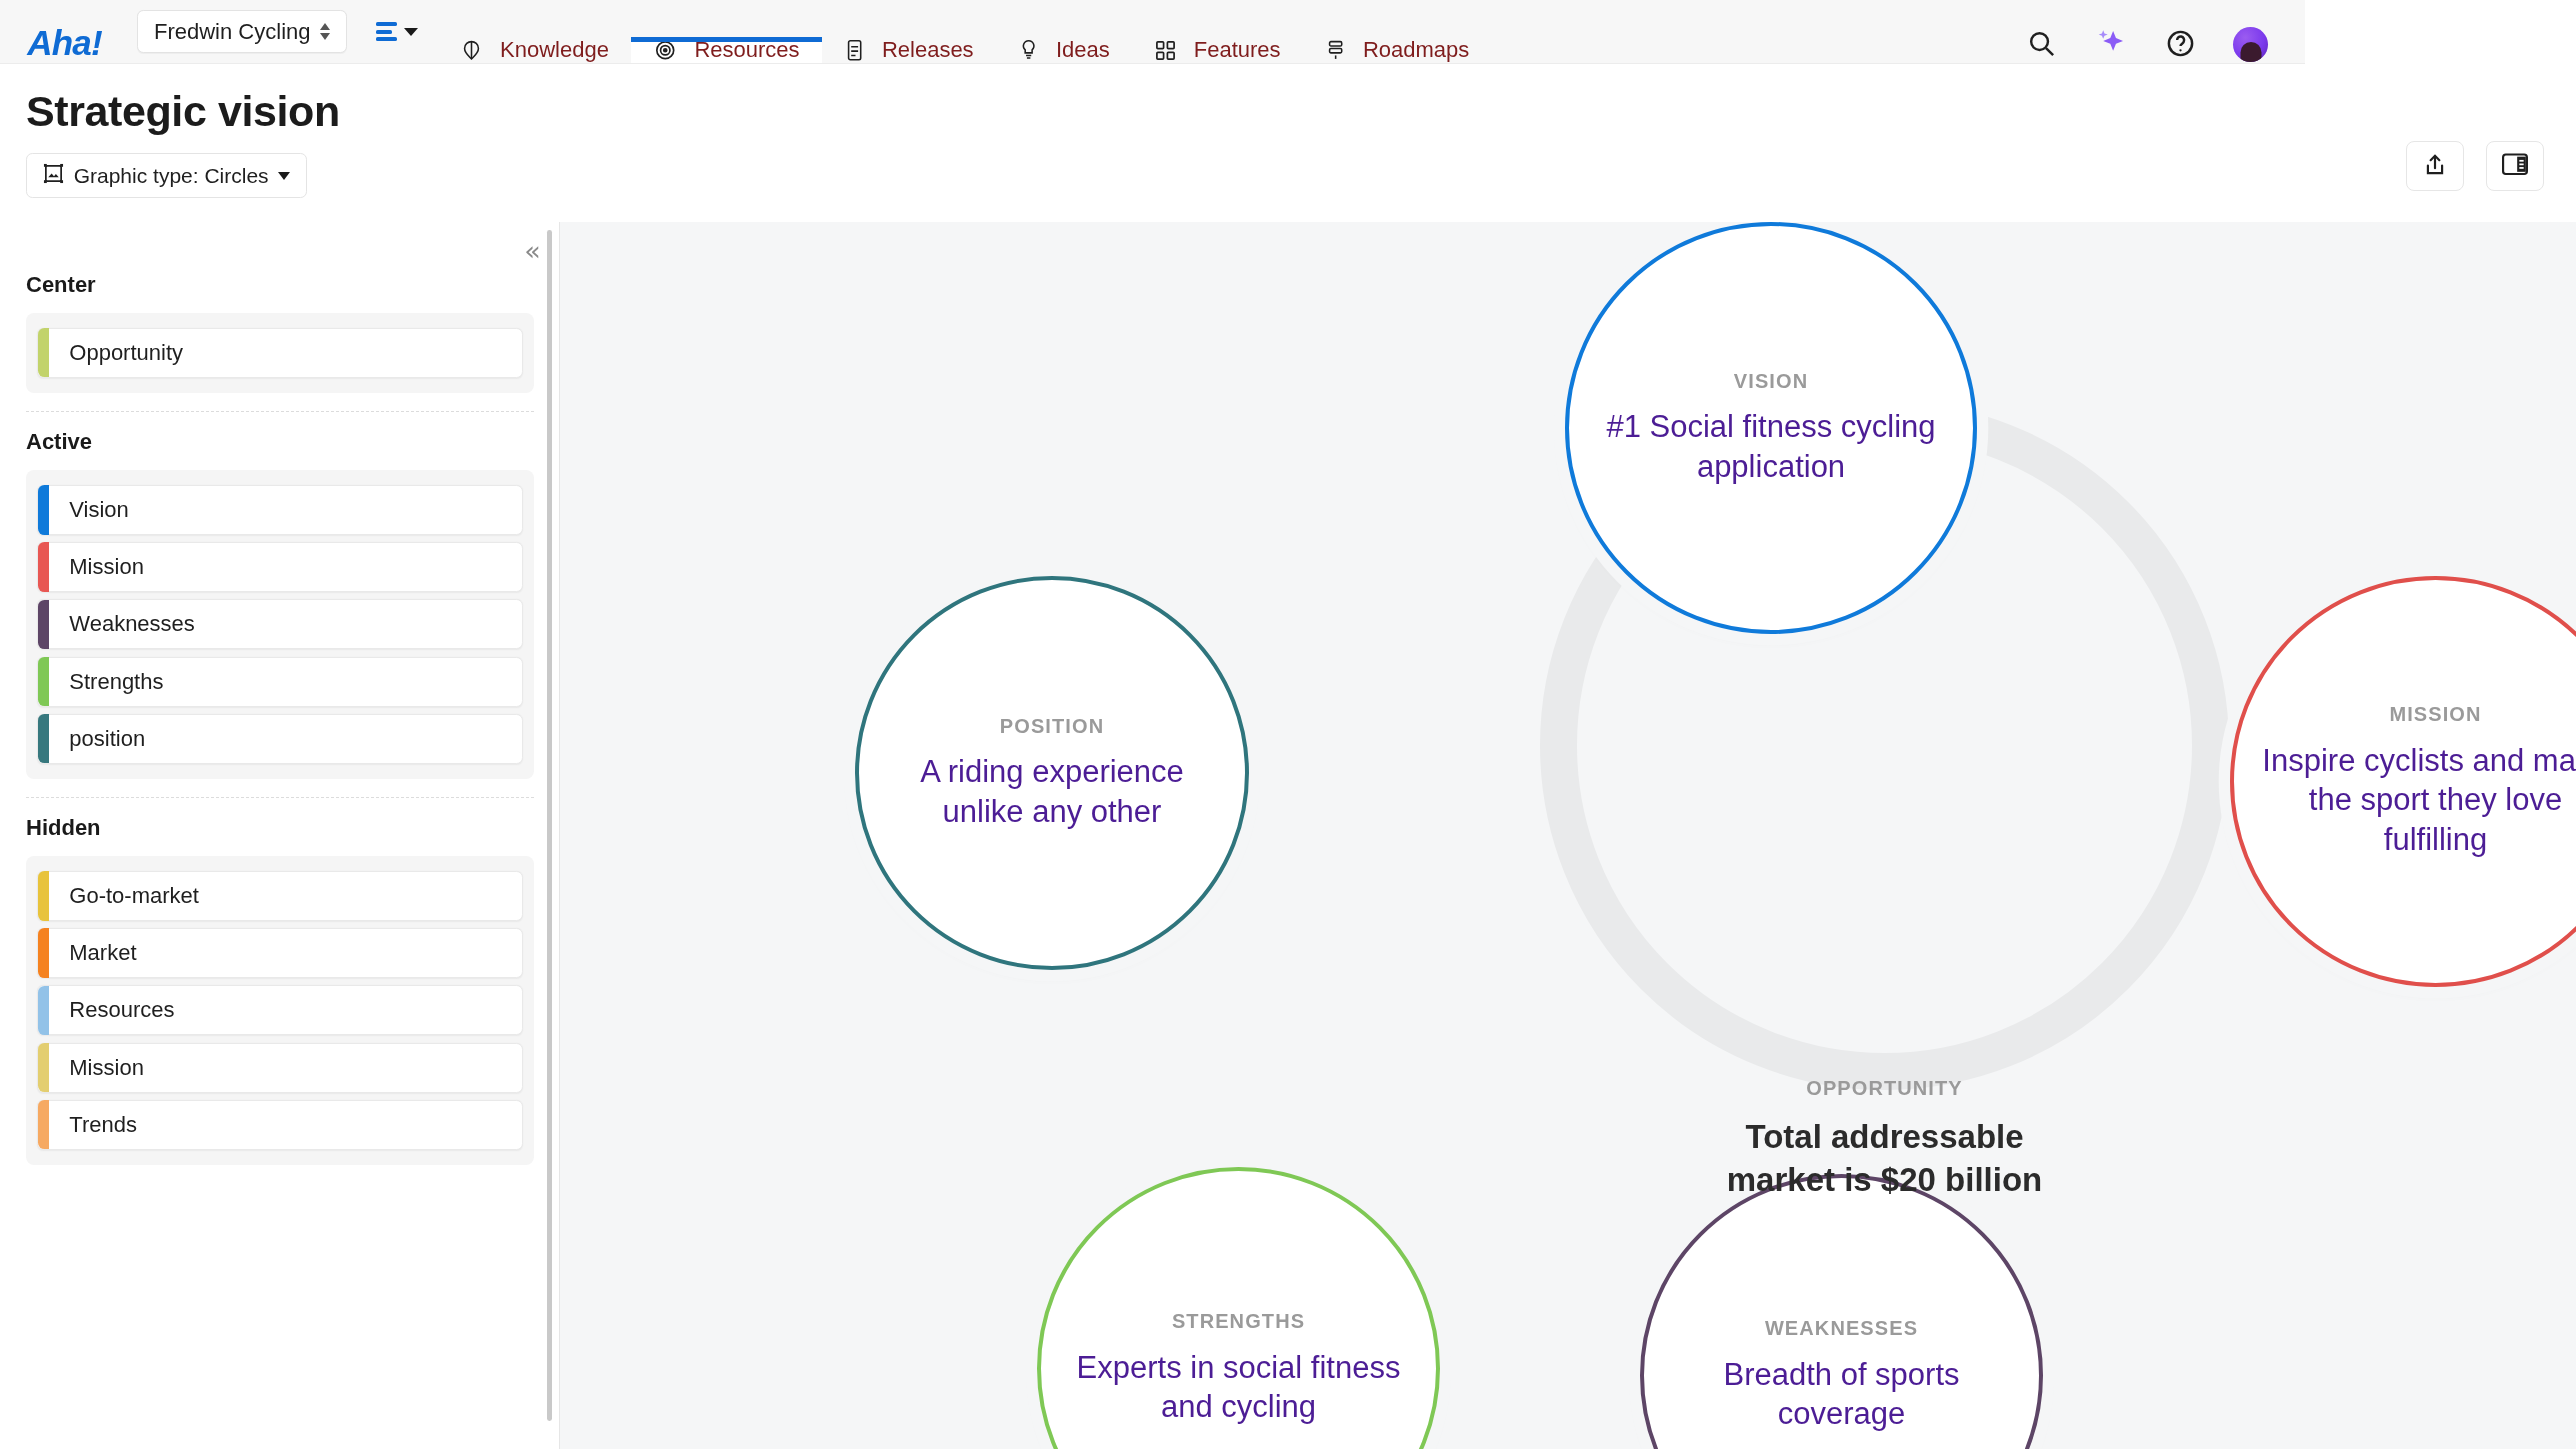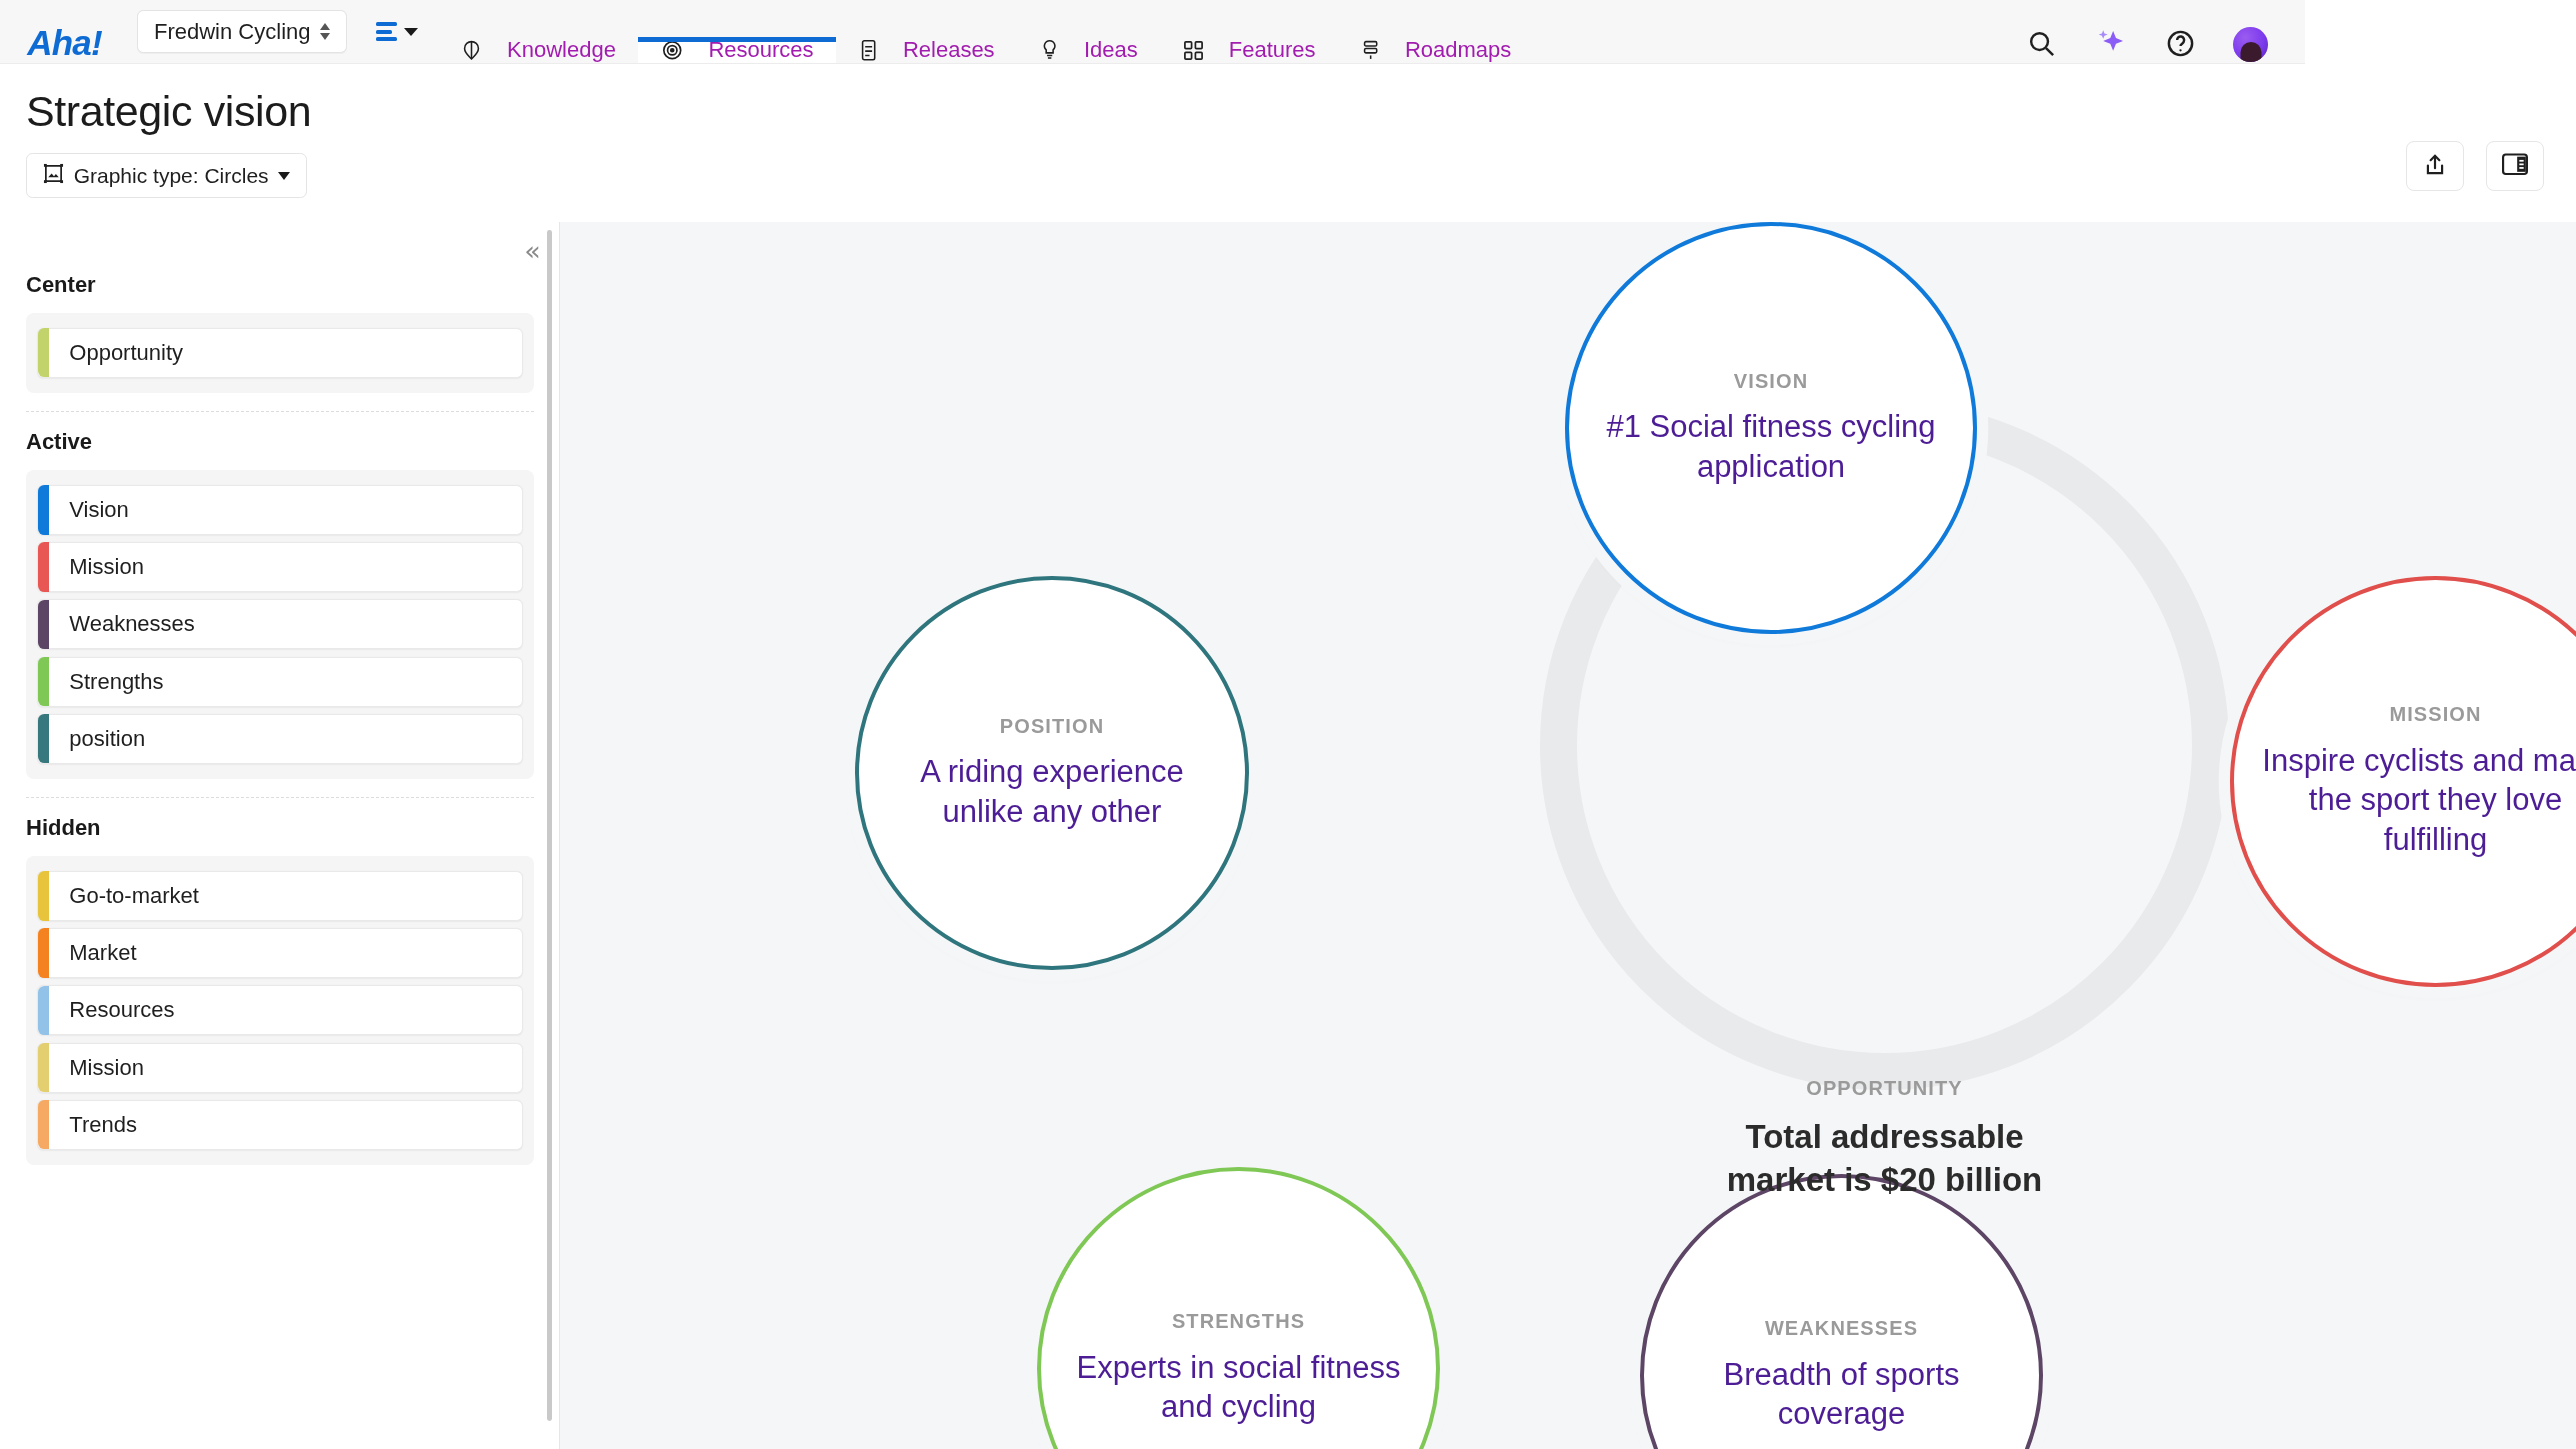--- a/index.html
+++ b/index.html
@@ -44,23 +44,23 @@
   .listicon { display:flex; flex-direction:column; gap:3.2px; }
   .listicon span { display:block; height:4px; border-radius:1.6px; background:#0f6bd4; }
   .listicon span:nth-child(1){ width: 21px; }
   .listicon span:nth-child(2){ width: 16px; }
   .listicon span:nth-child(3){ width: 21px; }
   .caret { width:0;height:0;border-left:7.2px solid transparent;border-right:7.2px solid transparent;border-top:8.9px solid #1a1a1a; }
 
   .navtabs { display:flex; align-items:stretch; margin-left: 13px; }
   .navtab {
     position: relative;
-    display:flex; align-items:center; gap:25px;
+    display:flex; align-items:center; gap:18px;
     padding: 0 22.5px;
-    font-size: 22px; color:#a21caf;
+    font-size: 22px; color:#7f1d1d;
     cursor: pointer;
   }
   .navtab.active { background:#ffffff; }
   .navtab.active::before {
     content:""; position:absolute; top:0; left:0; right:0; height:4.8px; background:#0f6bd4;
   }
   .navtab svg { display:block; }
 
   .nav-right {
     margin-left:auto; display:flex; align-items:center; gap:37px; padding-right: 37px;
@@ -75,21 +75,21 @@
     width:21px; height:24px; border-radius:10.5px 10.5px 4.8px 4.8px; background:#3b1a2e;
   }
 
   
   .pagehead {
     position:absolute; top:64px; left:0; width:2576px; height:158px;
     background:#fff;
   }
   .page-title {
     position:absolute; left:26px; top:22.5px;
-    font-size: 43px; font-weight: 400; color:#1c1c1c; letter-spacing:-0.4px;
+    font-size: 43px; font-weight: 700; color:#1c1c1c; letter-spacing:-0.4px;
   }
   .gtype-btn {
     position:absolute; left:26px; top:89px;
     height:45px; padding: 0 16px;
     background:#fff; border:0.8px solid #e4e4e4; border-radius:6.4px;
     display:flex; align-items:center; gap:9.7px;
     font-size: 21px; color:#1f1f1f; cursor:pointer;
   }
   .head-actions { position:absolute; right:32px; top:77px; display:flex; gap:22.5px; }
   .icon-btn {

